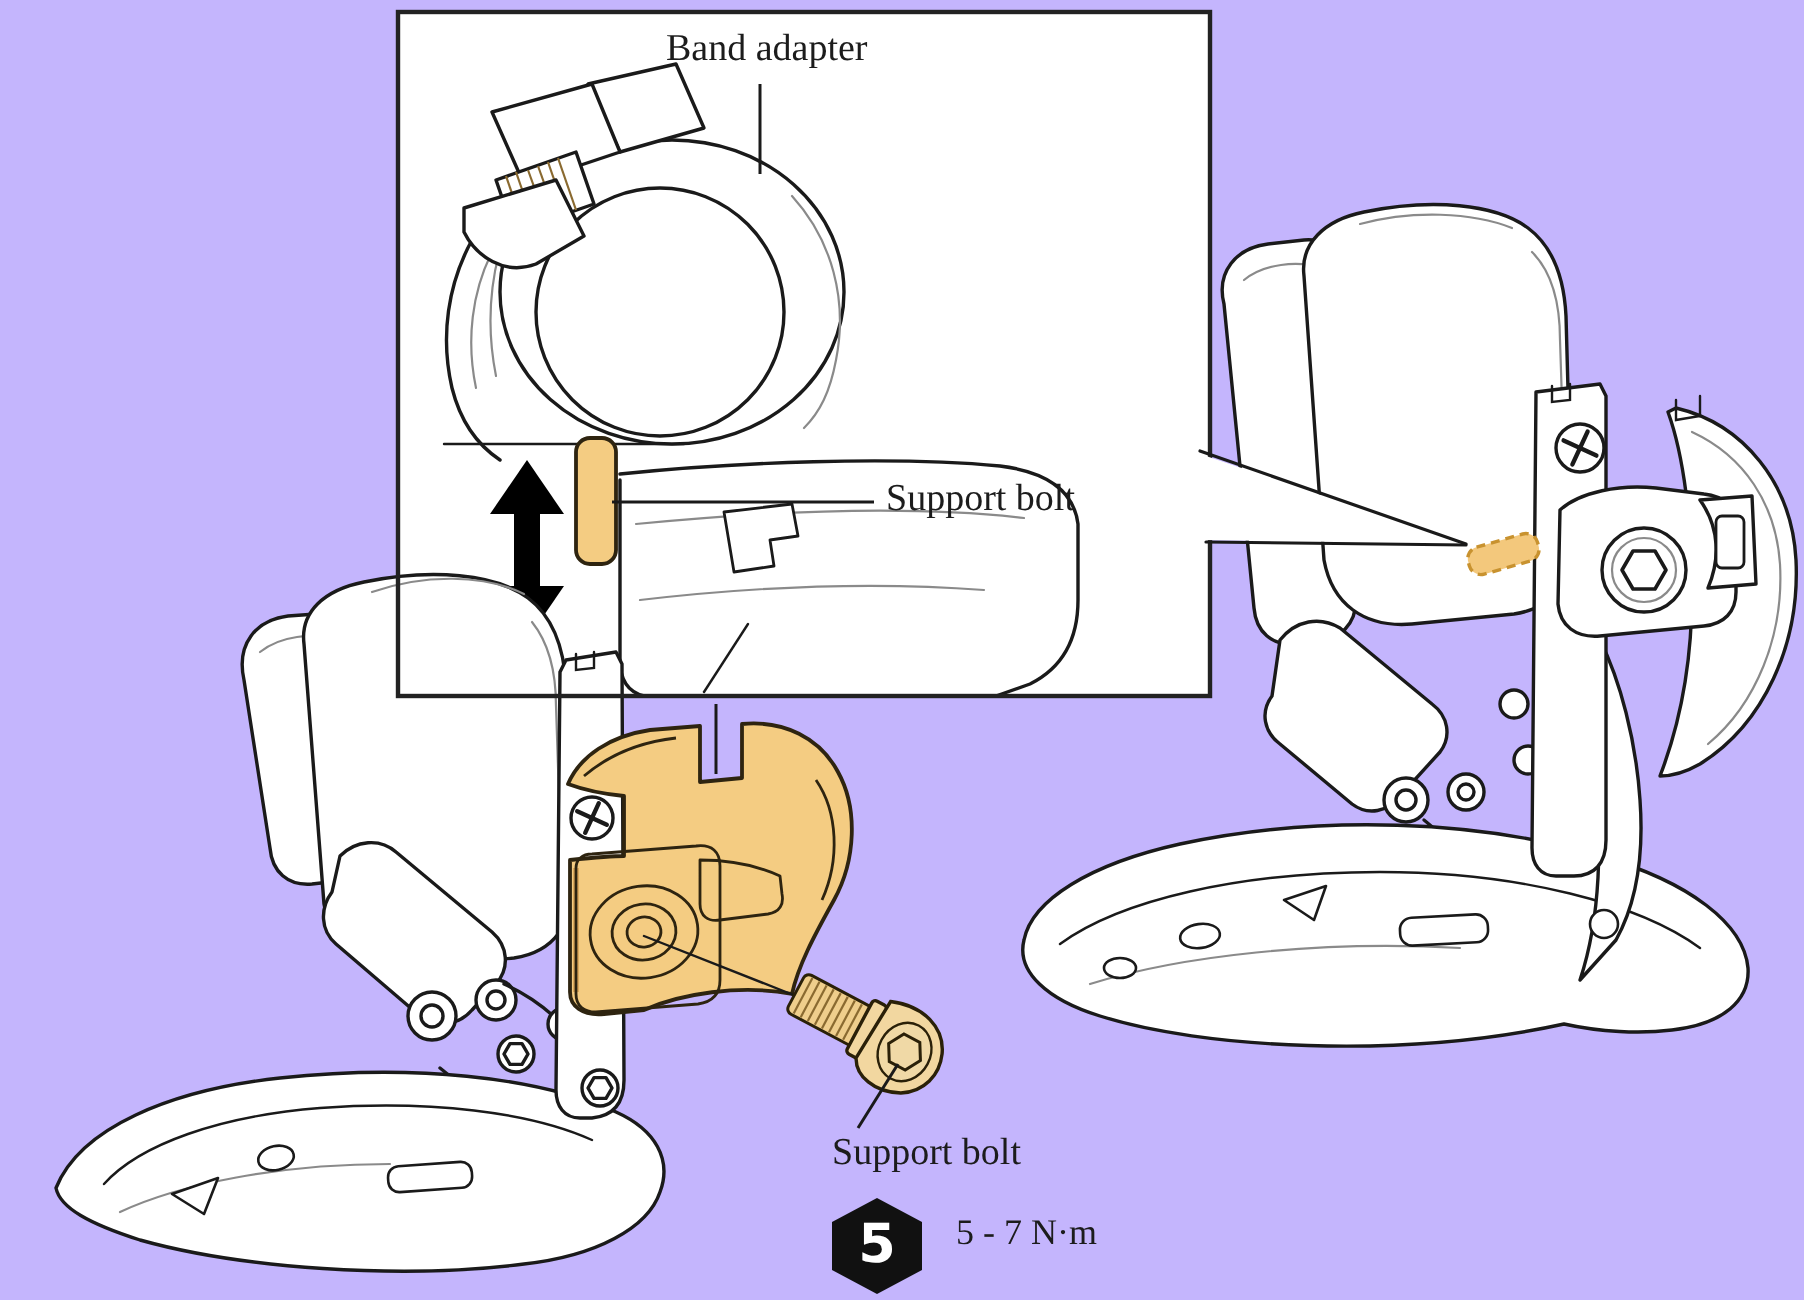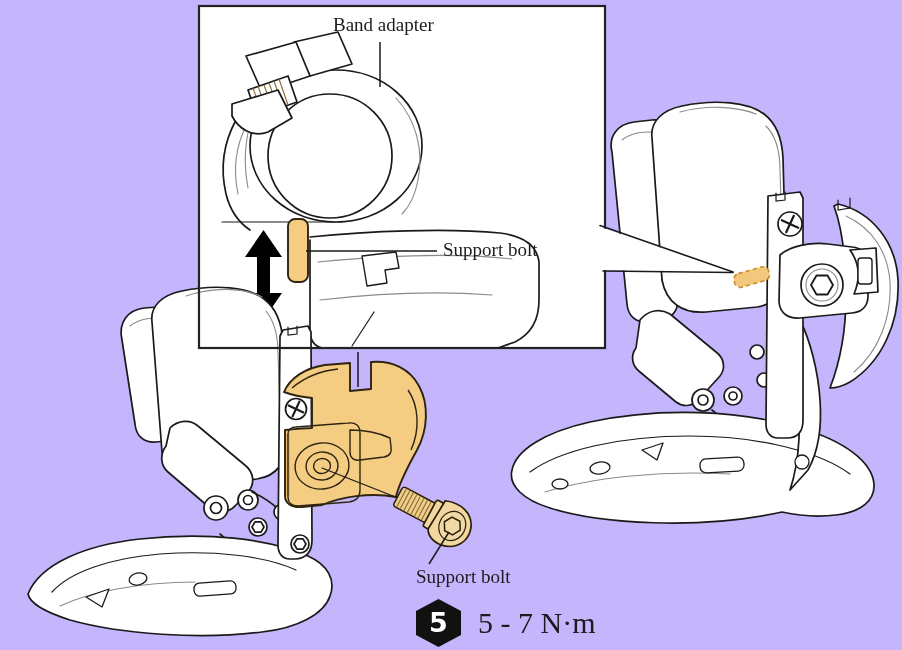--- a/index.html
+++ b/index.html
@@ -5,21 +5,21 @@
   html,body{margin:0;padding:0;background:#fff;}
   .stage{position:relative;width:902px;height:650px;background:#c4b5fd;overflow:hidden;
          font-family:"Liberation Serif", serif;}
   .stage svg{position:absolute;left:0;top:0;}
   .label{position:absolute;color:#1c1c1c;font-size:19px;white-space:nowrap;line-height:1.1;}
   .torque-badge{position:absolute;left:416px;top:599px;width:45px;height:48px;
      background:var(--badge-bg,#111);display:flex;align-items:center;justify-content:center;
      clip-path:polygon(50% 0,100% 25%,100% 75%,50% 100%,0 75%,0 25%);}
   .torque-badge span{color:var(--badge-text,#fff);font-family:"DejaVu Sans",sans-serif;
      font-weight:bold;font-size:27px;line-height:1;transform:translateY(-1px);}
-  .torque-value{position:absolute;left:478px;top:606px;font-size:30px;color:#1c1c1c;white-space:nowrap;}
+  .torque-value{position:absolute;left:478px;top:606px;font-size:18px;color:#1c1c1c;white-space:nowrap;}
   
   .shape{fill:#fff;stroke:var(--line-color,#1a1a1a);stroke-width:1.7;stroke-linejoin:round;}
   .ln{fill:none;stroke:var(--line-color,#1a1a1a);stroke-width:1.7;stroke-linecap:round;stroke-linejoin:round;}
   .thin{fill:none;stroke:var(--line-color,#1a1a1a);stroke-width:1.2;stroke-linecap:round;}
   .gray{fill:none;stroke:#8a8a8a;stroke-width:1.1;stroke-linecap:round;}
   .leader{fill:none;stroke:#1a1a1a;stroke-width:1.5;}
   .hl{fill:var(--highlight-fill,#F4CC82);stroke:var(--highlight-stroke,#2e2410);stroke-width:1.9;stroke-linejoin:round;}
   .hl-detail{fill:none;stroke:var(--highlight-stroke,#2e2410);stroke-width:1.4;stroke-linejoin:round;}
   .hl-shade{fill:none;stroke:#DDA95C;stroke-width:3;}
   .bolt-metal{fill:#EFCE8C;stroke:#2a2008;stroke-width:1.5;}

